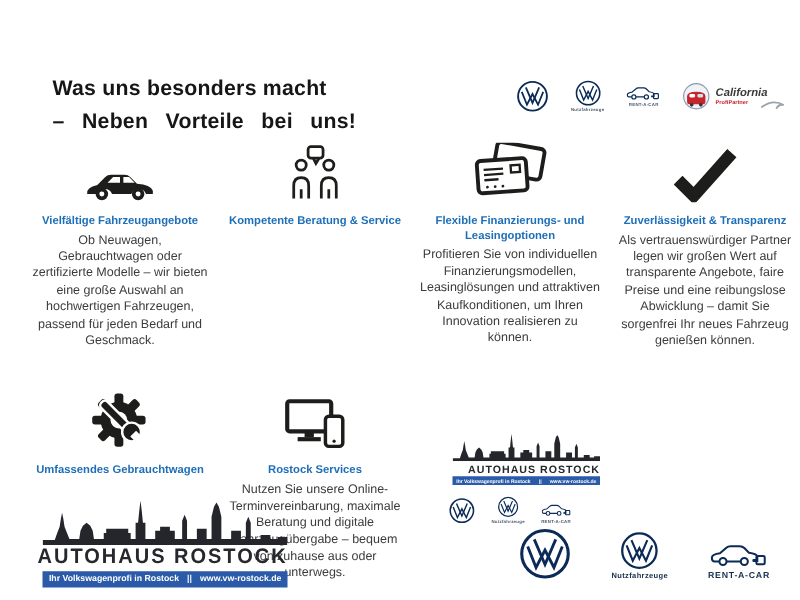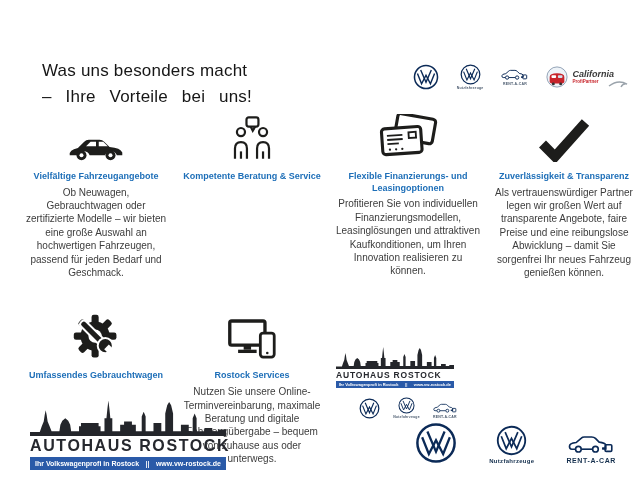--- a/index.html
+++ b/index.html
@@ -1,41 +1,41 @@
 <!DOCTYPE html>
 <html><head>
 <meta charset="utf-8">
 <style>
   html,body{margin:0;padding:0;background:#fff;}
   body{width:640px;height:480px;font-family:"Liberation Sans",sans-serif;-webkit-font-smoothing:antialiased;}
   .page{position:relative;width:640px;height:480px;background:#fff;overflow:hidden;}
 
   
   .header{position:absolute;left:42px;right:26px;top:58px;display:flex;justify-content:space-between;align-items:flex-start;}
-  .title{font-size:17px;font-weight:400;color:#161616;line-height:1.5;letter-spacing:.2px;}
+  .title{font-size:17px;font-weight:700;color:#161616;line-height:1.5;letter-spacing:.2px;}
   .title .l2{word-spacing:9px;}
   .brandrow{display:flex;align-items:center;gap:18px;margin-top:6px;}
   .brandrow .bi{display:flex;flex-direction:column;align-items:center;gap:1px;}
   .tinylabel{font-size:3.5px;color:#4a5a6e;font-weight:700;letter-spacing:.2px;white-space:nowrap;}
   .navy{color:#0b2a57;}
   .cali{display:flex;align-items:center;gap:4px;}
   .cali-text{position:relative;line-height:1;}
   .cali-name{font-size:9px;font-weight:700;font-style:italic;color:#3a3a3a;display:block;}
   .cali-sub{font-size:4.5px;font-weight:700;color:#c8242b;display:block;margin-top:1px;}
   .swoosh{position:absolute;right:-14px;bottom:-4px;}
 
   
   .grid{position:absolute;left:24px;right:4px;top:108px;display:grid;grid-template-columns:repeat(4,1fr);column-gap:12px;row-gap:28px;}
   .cell{text-align:center;max-width:150px;margin:0 auto;width:100%;}
   .icon-box{height:54px;display:flex;align-items:flex-end;justify-content:center;margin-bottom:9px;color:#1d1d1b;}
   .f-title{font-size:9px;font-weight:700;color:#1e6fb8;line-height:1.3;margin-bottom:3px;}
   .f-body{font-size:10px;color:#3c3c3c;line-height:1.34;}
 
   
-  .dealer{display:flex;flex-direction:column;align-items:flex-start;}
+  .dealer{display:flex;flex-direction:column;align-items:flex-end;}
   .dealer-name{font-weight:700;color:#26282e;white-space:nowrap;}
   .dealer-bar{display:flex;align-items:center;background:#2a5aa8;color:#fff;font-weight:700;white-space:nowrap;}
   .dealer-bar .sep{opacity:.95;padding:0 2px;}
   .mini .dealer-name{font-size:8.5px;letter-spacing:.8px;margin-top:1px;}
   .mini .dealer-bar{font-size:4px;height:7px;padding:0 3px;gap:2px;margin-top:1px;width:118px;justify-content:space-between;box-sizing:border-box;}
   .mini-brands{display:flex;align-items:flex-end;justify-content:center;gap:13px;margin-top:9px;}
   .mini-brands .bi{display:flex;flex-direction:column;align-items:center;gap:1px;}
 
   
   .footer-left{position:absolute;left:30px;bottom:10px;}
@@ -148,21 +148,21 @@
         <rect x="13" y="10" width="5" height="3" rx="1" fill="#cfe0ee"></rect>
         <circle cx="8" cy="19.5" r="1.6" fill="#333"></circle>
         <circle cx="16" cy="19.5" r="1.6" fill="#333"></circle>
       </symbol>
     </defs>
   </svg>
 
   <div class="header">
     <div class="title">
       <div>Was uns besonders macht</div>
-      <div class="l2">–  Ihre  Vorteile  bei  uns!</div>
+      <div class="l2">–  Neben  Vorteile  bei  uns!</div>
     </div>
     <div class="brandrow">
       <span class="bi navy">
         <svg width="26" height="26">
             <use href="#sym-vw" width="26" height="26"></use>
           </svg>
       </span>
       <span class="bi navy">
         <svg width="21" height="21">
             <use href="#sym-vw" width="21" height="21"></use>

